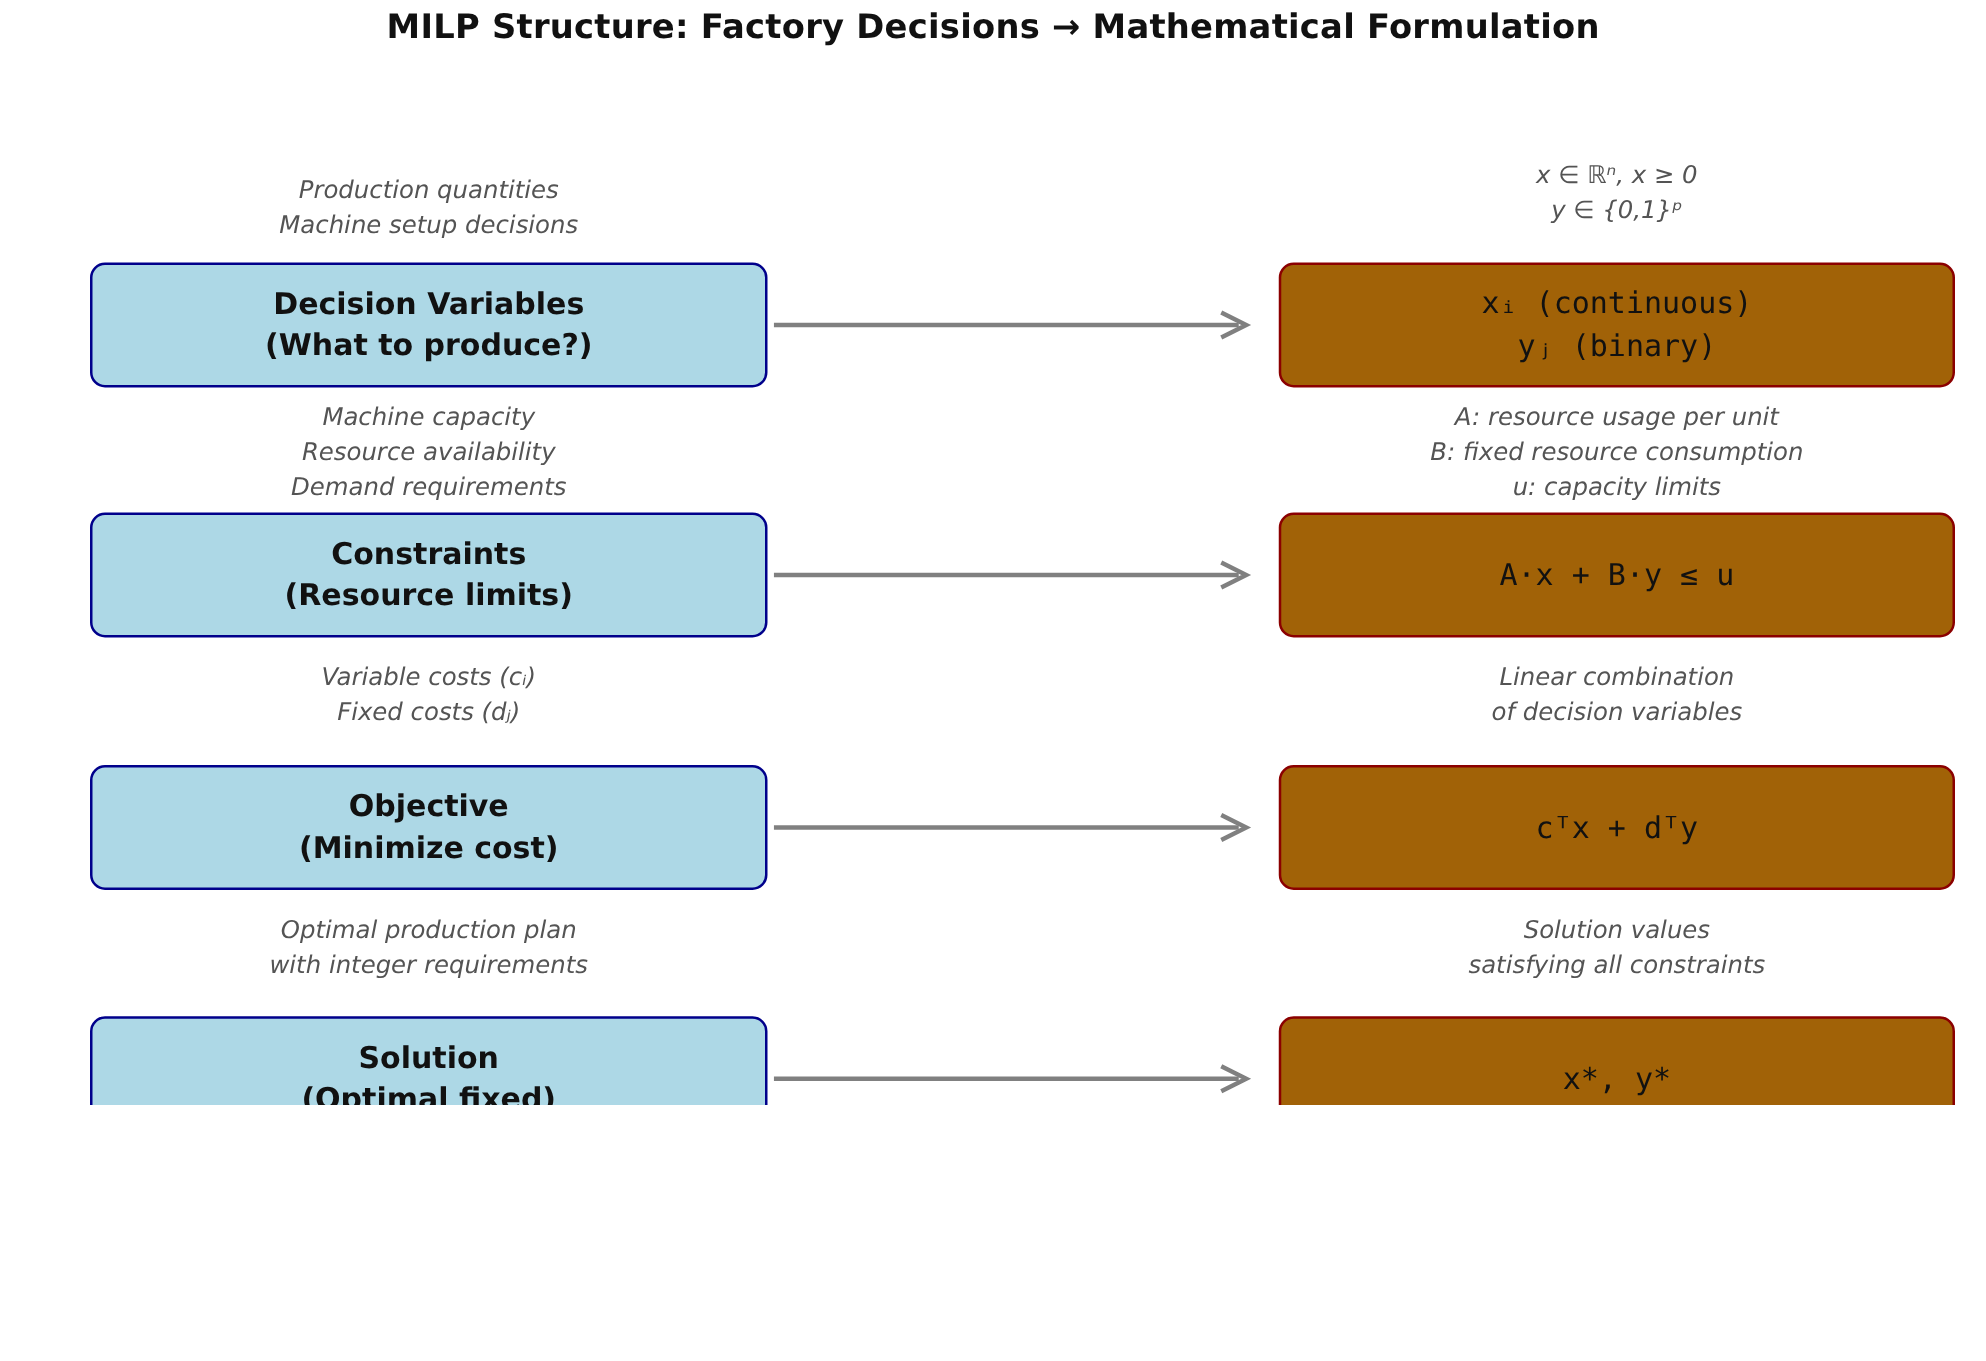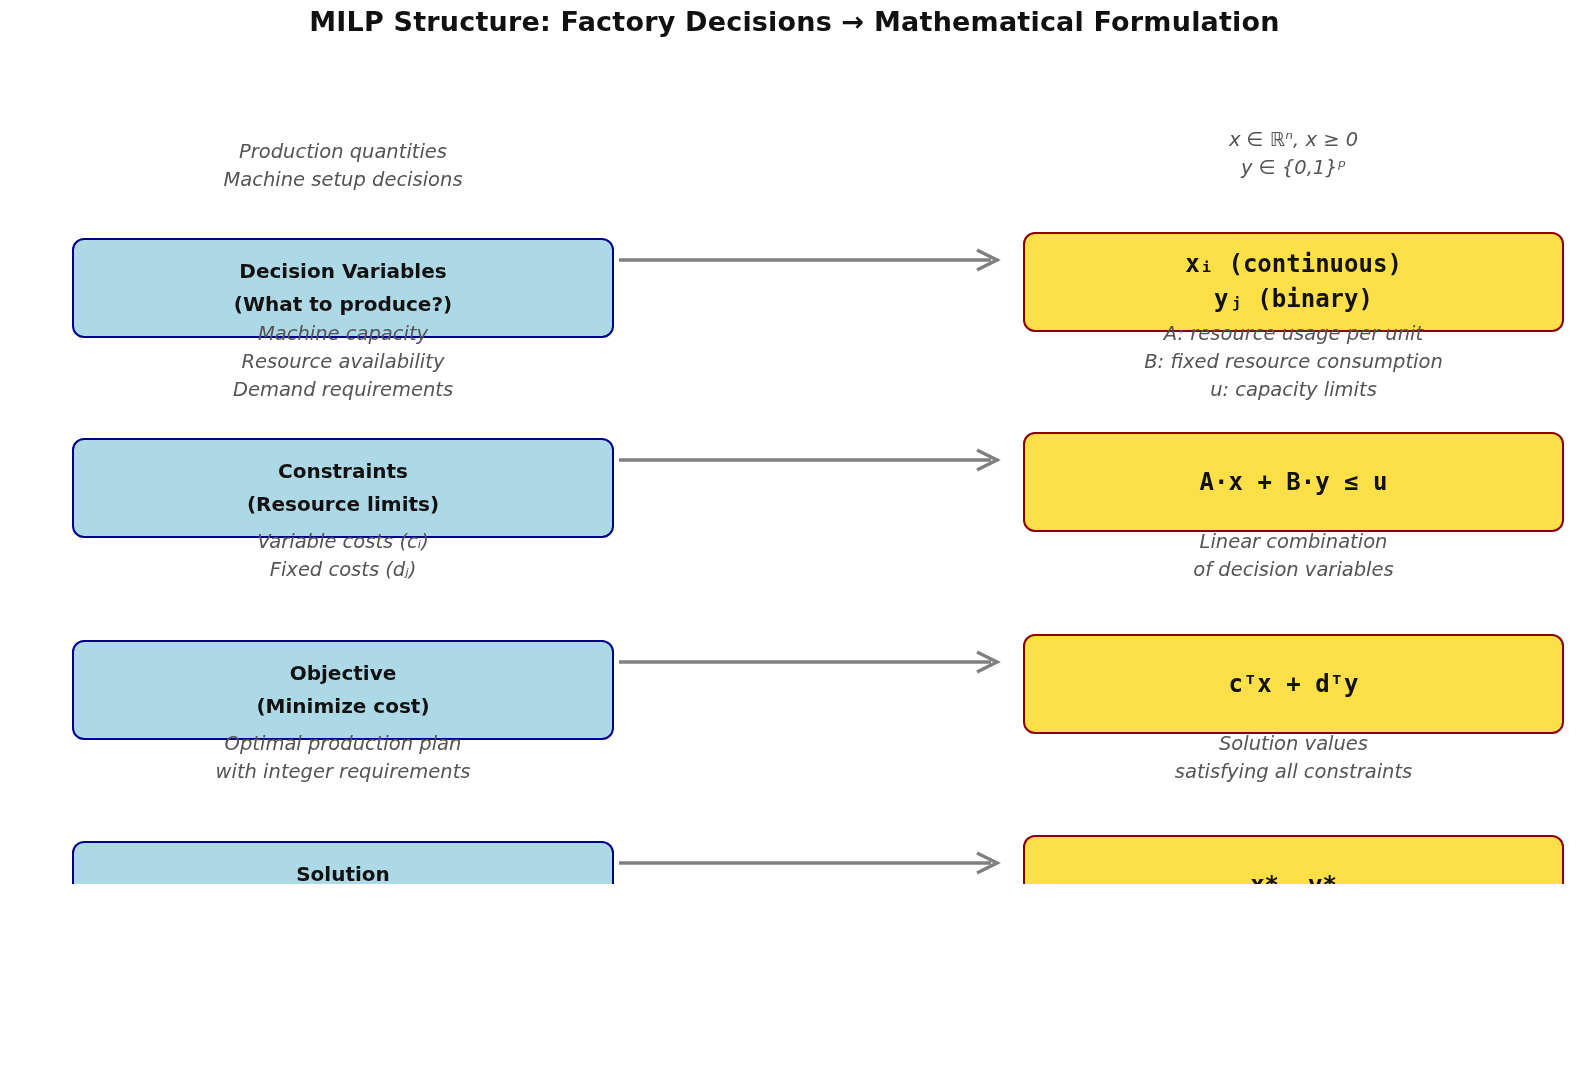--- a/index.html
+++ b/index.html
@@ -44,35 +44,33 @@
     display: flex;
     flex-direction: column;
     align-items: center;
     justify-content: center;
     text-align: center;
     box-sizing: border-box;
   }
   .box.blue {
     background: #ADD8E6;
     border: 2.5px solid #00008B;
-    font-size: 20px;
+    font-size: 24px;
     font-weight: bold;
     color: #111111;
     line-height: 33px;
-    margin-top: 28px;
   }
   .box.red {
-    background: #fde047;
+    background: #a16207;
     border: 2.5px solid #8B0000;
     font-family: "DejaVu Sans Mono", monospace;
     font-size: 24px;
-    font-weight: bold;
+    font-weight: normal;
     color: #111111;
     line-height: 35px;
-    margin-top: 22px;
   }
   .arrow {
     position: absolute;
     left: 619px;
     width: 386px;
     height: 28px;
   }
   .arrow svg { display: block; }
 </style>
 </head>

